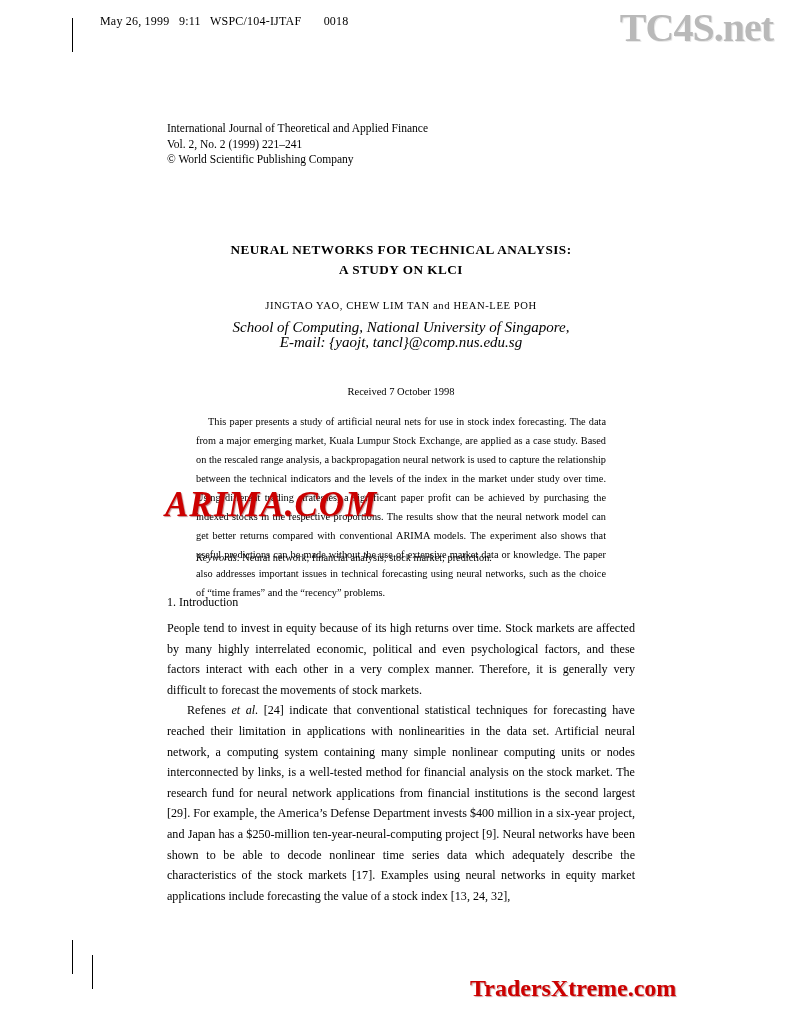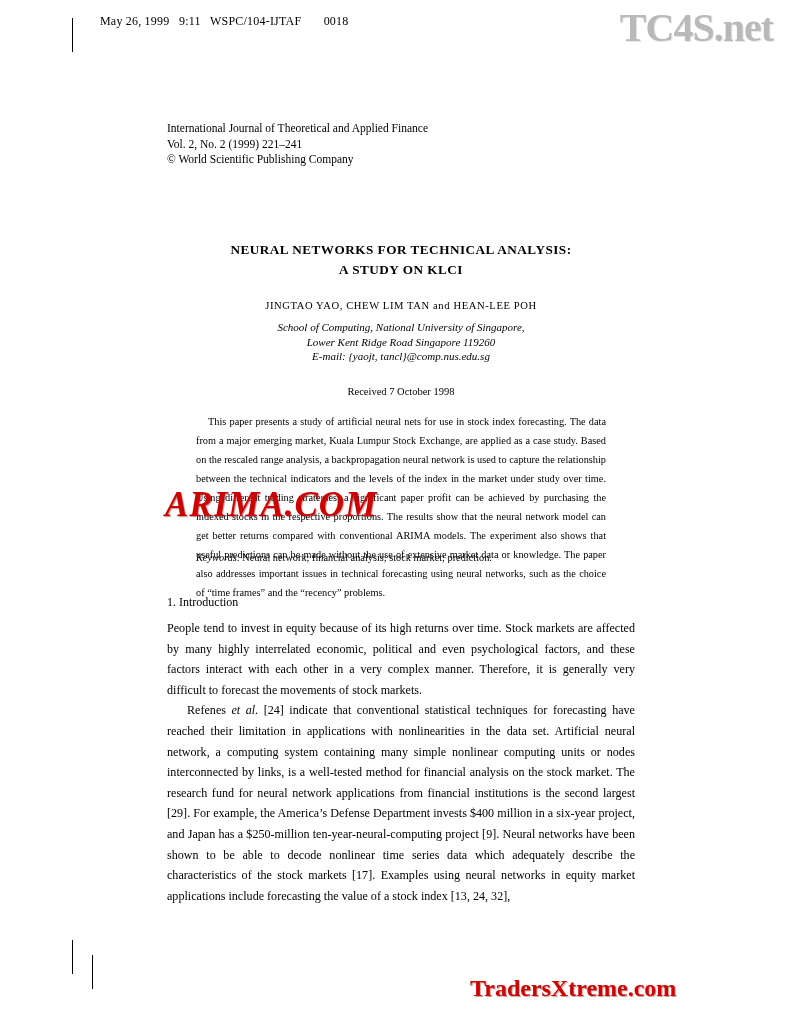--- a/index.html
+++ b/index.html
@@ -71,21 +71,21 @@
     font-size: 10.6px;
     letter-spacing: 0.6px;
   }
 
   .affiliation {
     position: absolute;
     left: 167px;
     top: 320px;
     width: 468px;
     text-align: center;
-    font-size: 11px;
+    font-size: 15px;
     font-style: italic;
     line-height: 14.5px;
   }
 
   .received {
     position: absolute;
     left: 167px;
     top: 386px;
     width: 468px;
     text-align: center;
@@ -199,21 +199,20 @@
 
   <div class="title-block">
     <div class="title-line">NEURAL NETWORKS FOR TECHNICAL ANALYSIS:</div>
     <div class="title-line">A STUDY ON KLCI</div>
   </div>
 
   <div class="authors">JINGTAO YAO, CHEW LIM TAN and HEAN-LEE POH</div>
 
   <div class="affiliation">
     <div>School of Computing, National University of Singapore,</div>
-    <div>Lower Kent Ridge Road Singapore 119260</div>
     <div>E-mail: {yaojt, tancl}@comp.nus.edu.sg</div>
   </div>
 
   <div class="received">Received 7 October 1998</div>
 
   <div class="abstract">
     <p>This paper presents a study of artificial neural nets for use in stock index forecasting. The data from a major emerging market, Kuala Lumpur Stock Exchange, are applied as a case study. Based on the rescaled range analysis, a backpropagation neural network is used to capture the relationship between the technical indicators and the levels of the index in the market under study over time. Using different trading strategies, a significant paper profit can be achieved by purchasing the indexed stocks in the respective proportions. The results show that the neural network model can get better returns compared with conventional ARIMA models. The experiment also shows that useful predictions can be made without the use of extensive market data or knowledge. The paper also addresses important issues in technical forecasting using neural networks, such as the choice of “time frames” and the “recency” problems.</p>
   </div>
 
   <div class="keywords">

